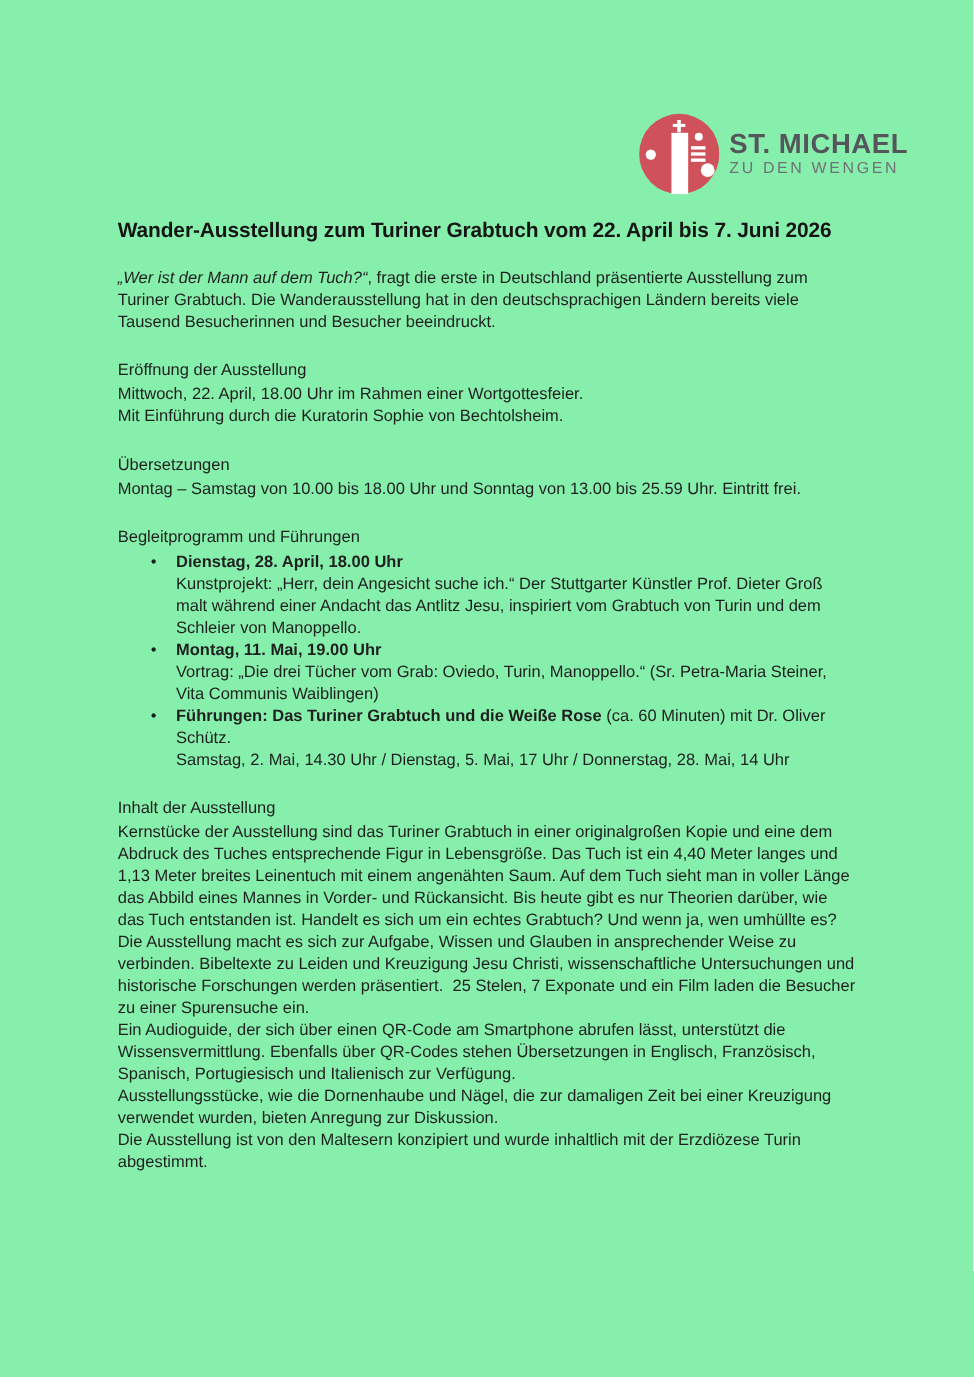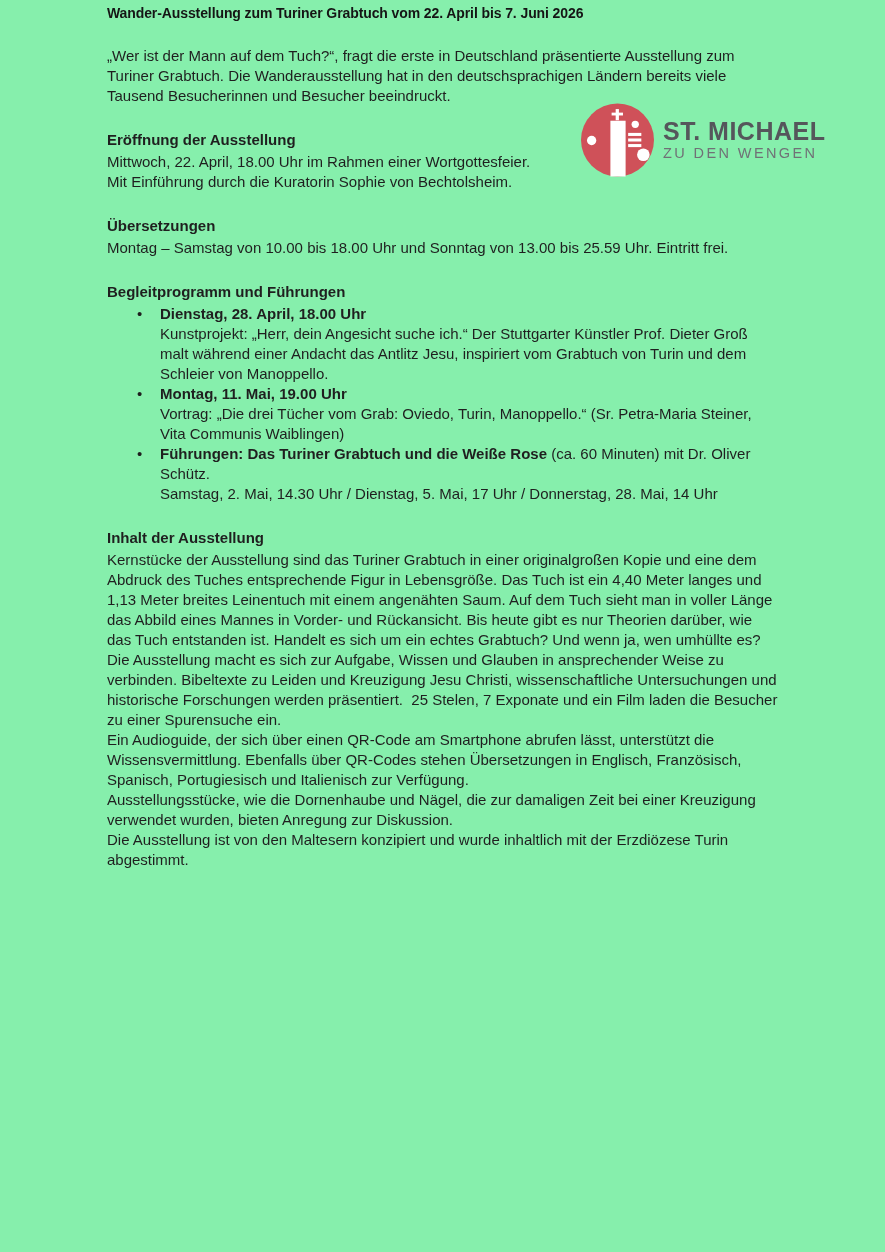--- a/index.html
+++ b/index.html
@@ -15,35 +15,35 @@
 
   
   .logo{position:absolute;top:103px;left:581px;display:flex;align-items:center;}
   .logo svg{width:73px;height:74px;display:block;}
   .logo-text{margin-left:9px;}
   .logo-line1{font-size:25px;font-weight:bold;color:#55565b;letter-spacing:.5px;line-height:26px;white-space:nowrap;}
   .logo-line2{font-size:14.5px;color:#707176;letter-spacing:2.4px;line-height:17px;margin-top:1px;white-space:nowrap;}
 
   
   .doc-title{
-    margin:0;
-    font-size:14px;font-weight:bold;line-height:26px;color:#151515;
+    margin:0;padding-top:197px;
+    font-size:19px;font-weight:bold;line-height:26px;color:#151515;
     letter-spacing:-0.1px;
   }
 
   
   .intro{margin:20px 0 0 0;white-space:pre-wrap;}
   .section{margin-top:24px;}
-  .section-heading{font-weight:bold;margin-bottom:2px;}
+  .section-heading{font-weight:normal;margin-bottom:2px;}
   .para{white-space:pre-wrap;}
   .bullet-item{position:relative;padding-left:53px;}
   .bullet-glyph{position:absolute;left:30px;top:0;}
   .bullet-text{white-space:pre-wrap;}
   .b{font-weight:bold;}
-  .i{}
+  .i{font-style:italic;}
 </style>
 </head>
 <body>
 
 <div class="page">
 
   <div class="logo">
     <svg viewBox="0 0 72 72" aria-hidden="true">
       <circle cx="36" cy="36" r="36" fill="#cf5159"></circle>
 

